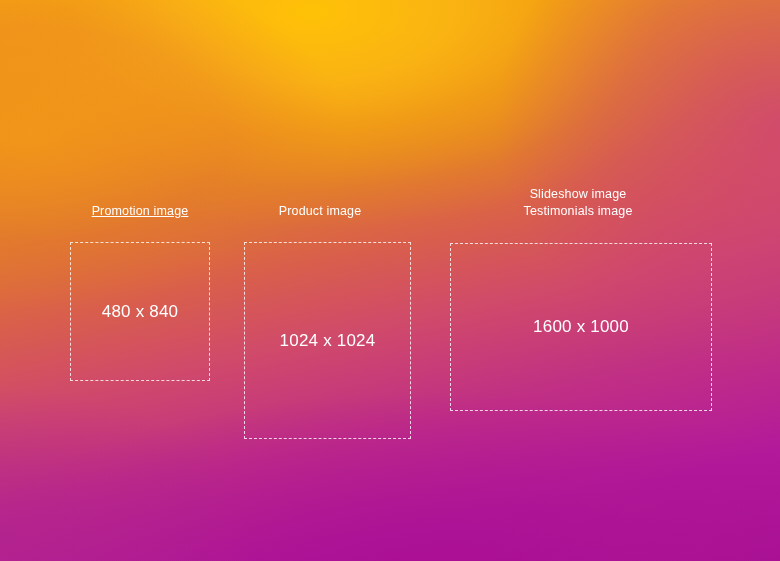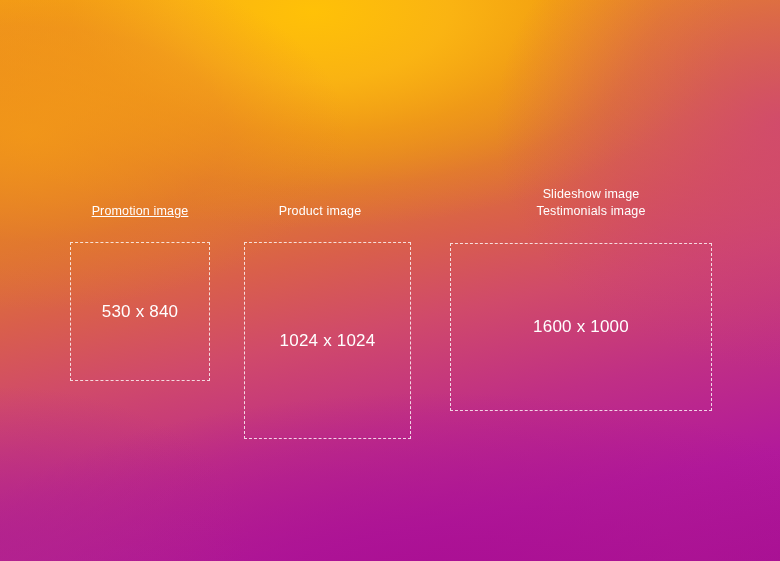--- a/index.html
+++ b/index.html
@@ -106,41 +106,41 @@
     transform: translateX(-50%);
   }
 
   
   #box-promotion   { left: 70px;  top: 242px; width: 140px; height: 139px; }
   #box-product     { left: 244px; top: 242px; width: 167px; height: 197px; }
   #box-slideshow   { left: 450px; top: 243px; width: 262px; height: 168px; }
 
   #cap-promotion { left: 140px; top: 203px; text-decoration: underline; }
   #cap-product   { left: 320px; top: 203px; }
-  #cap-slideshow { left: 578px; top: 186px; margin-left: 13px; }
+  #cap-slideshow { left: 578px; top: 186px; }
 
   #box-promotion .ph-size { font-size: 17px; }
   #box-product   .ph-size { font-size: 17px; }
   #box-slideshow .ph-size { font-size: 17px; }
 </style>
 </head>
 <body>
 
 <div id="stage">
 
   <div class="bg-layer bg-base"></div>
   <div class="bg-layer bg-glow-top"></div>
   <div class="bg-layer bg-glow-left"></div>
   <div class="bg-layer bg-glow-right"></div>
   <div class="bg-layer bg-glow-bottom"></div>
   <div class="bg-layer bg-glow-bl"></div>
 
   <div class="caption" id="cap-promotion">Promotion image</div>
   <div class="placeholder" id="box-promotion">
-    <span class="ph-size">530 x 840</span>
+    <span class="ph-size">480 x 840</span>
   </div>
 
   <div class="caption" id="cap-product">Product image</div>
   <div class="placeholder" id="box-product">
     <span class="ph-size">1024 x 1024</span>
   </div>
 
   <div class="caption" id="cap-slideshow">Slideshow image
 Testimonials image</div>
   <div class="placeholder" id="box-slideshow">

